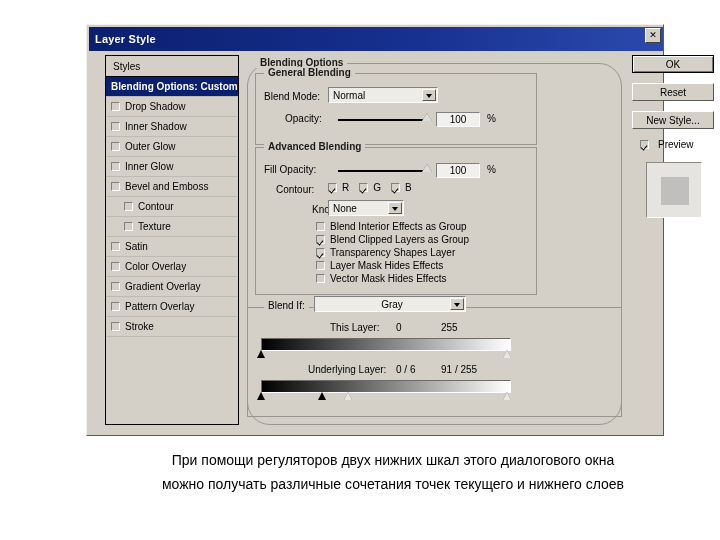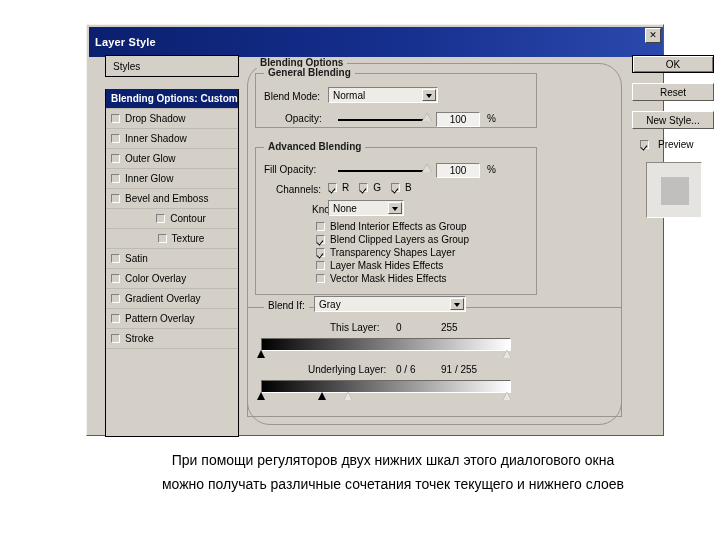--- a/index.html
+++ b/index.html
@@ -25,21 +25,21 @@
     background: #d4d0c8;
     border-top: 1px solid #f4f2ee;
     border-left: 1px solid #f4f2ee;
     border-right: 1px solid #5b5b55;
     border-bottom: 1px solid #5b5b55;
     box-sizing: border-box;
   }
   #titlebar {
     position: absolute;
     left: 2px; top: 2px;
-    width: 574px; height: 30px;
+    width: 574px; height: 24px;
     background: linear-gradient(to right, #0b1f6e 0%, #16308f 55%, #2b49ad 100%);
     display: flex;
     align-items: center;
   }
   #title-text {
     color: #ffffff;
     font-size: 11px;
     font-weight: bold;
     margin-left: 6px;
     letter-spacing: 0.2px;
@@ -89,21 +89,20 @@
   #styles-list {
     position: absolute;
     left: 0; top: 22px;
     width: 134px; height: 348px;
     background: #d4d0c8;
     border-left: 1px solid #000;
     border-right: 1px solid #000;
     border-bottom: 1px solid #000;
     box-sizing: border-box;
     overflow: hidden;
-    margin-top: 12px;
   }
   .style-row {
     height: 20px;
     display: flex;
     align-items: center;
     border-bottom: 1px solid #bfbbb4;
     box-sizing: border-box;
     padding-left: 5px;
   }
   .style-row.selected {
@@ -113,21 +112,20 @@
     color: #ffffff;
     font-weight: bold;
   }
   .style-label {
     font-size: 10px;
     color: #000;
     white-space: nowrap;
   }
   .style-row.indent {
     padding-left: 18px;
-    justify-content: center;
   }
   .cb {
     width: 9px;
     height: 9px;
     background: #d4d0c8;
     border-top: 1px solid #808080;
     border-left: 1px solid #808080;
     border-right: 1px solid #ffffff;
     border-bottom: 1px solid #ffffff;
     box-sizing: border-box;
@@ -169,21 +167,21 @@
     color: #1a1a1a;
     white-space: nowrap;
   }
 
   #grp-blending {
     left: 0; top: 8px;
     width: 375px; height: 362px; border-radius: 23px;
   }
   #grp-general {
     left: 8px; top: 18px;
-    width: 282px; height: 55px;
+    width: 282px; height: 72px;
   }
   #grp-advanced {
     left: 8px; top: 92px;
     width: 282px; height: 148px;
   }
   #grp-blendif {
     left: 0px; top: 252px;
     width: 375px; height: 110px;
     border: 1px solid #9a968f;
   }
@@ -462,21 +460,21 @@
 
     <div class="group" id="grp-advanced">
       <span class="glabel">Advanced Blending</span>
 
       <span class="fld-label" style="position:absolute;left:8px;top:16px;">Fill Opacity:</span>
       <div class="op-track" style="left:82px;top:22px;width:90px;"></div>
       <div class="op-thumb" style="left:166px;top:16px;"></div>
       <div class="numbox" style="position:absolute;left:180px;top:15px;">100</div>
       <span class="fld-label" style="position:absolute;left:231px;top:16px;">%</span>
 
-      <span class="fld-label" style="position:absolute;left:20px;top:36px;">Channels:</span>
+      <span class="fld-label" style="position:absolute;left:20px;top:36px;">Contour:</span>
       <div id="channels-row" style="position:absolute;left:72px;top:34px;display:flex;align-items:center;">
           <span style="display: flex; align-items: center; margin-right: 10px;">
             <span class="cb checked"></span>
             <span class="fld-label">R</span>
           </span>
           <span style="display: flex; align-items: center; margin-right: 10px;">
             <span class="cb checked"></span>
             <span class="fld-label">G</span>
           </span>
           <span style="display: flex; align-items: center; margin-right: 10px;">
@@ -510,21 +508,21 @@
           </div>
           <div class="opt-cb-row">
             <span class="cb"></span>
             <span class="lbl">Vector Mask Hides Effects</span>
           </div>
         </div>
     </div>
 
     <div class="group" id="grp-blendif">
       <span class="fld-label" style="position:absolute;left:16px;top:-8px;background:#d4d0c8;padding:0 4px;">Blend If:</span>
-      <div class="combo" style="position:absolute;left:66px;top:-12px;width:152px;">
+      <div class="combo" style="position:absolute;left:66px;top:-12px;width:152px;justify-content:center;">
         <span class="cval">Gray</span>
         <span class="arrow"></span>
       </div>
 
       <span class="fld-label" style="position:absolute;left:82px;top:14px;">This Layer:</span>
       <span class="fld-label" style="position:absolute;left:148px;top:14px;">0</span>
       <span class="fld-label" style="position:absolute;left:193px;top:14px;">255</span>
       <div class="gradbar blackwhite" style="left:13px;top:30px;width:250px;"></div>
       <div class="handle" style="left:9px;top:42px;"></div>
       <div class="handle light" style="left:255px;top:42px;"></div>

